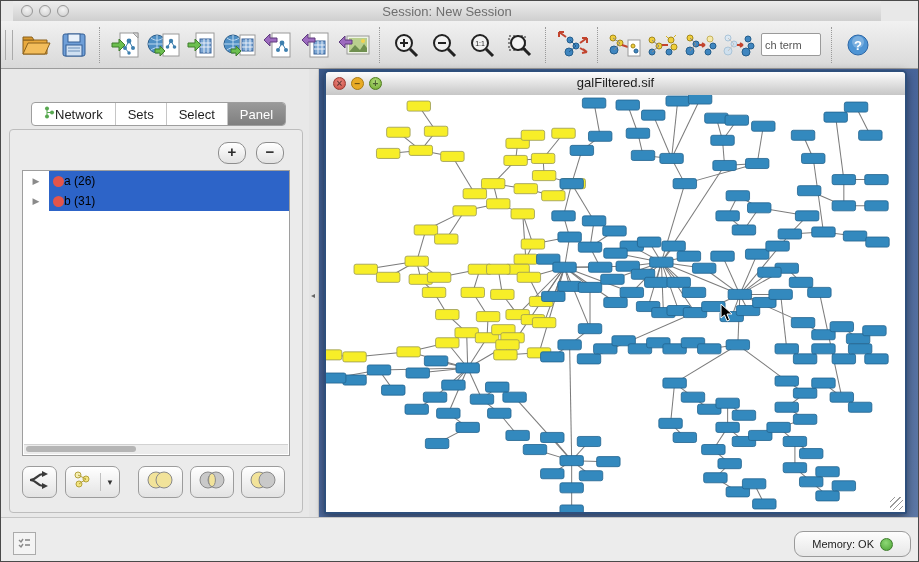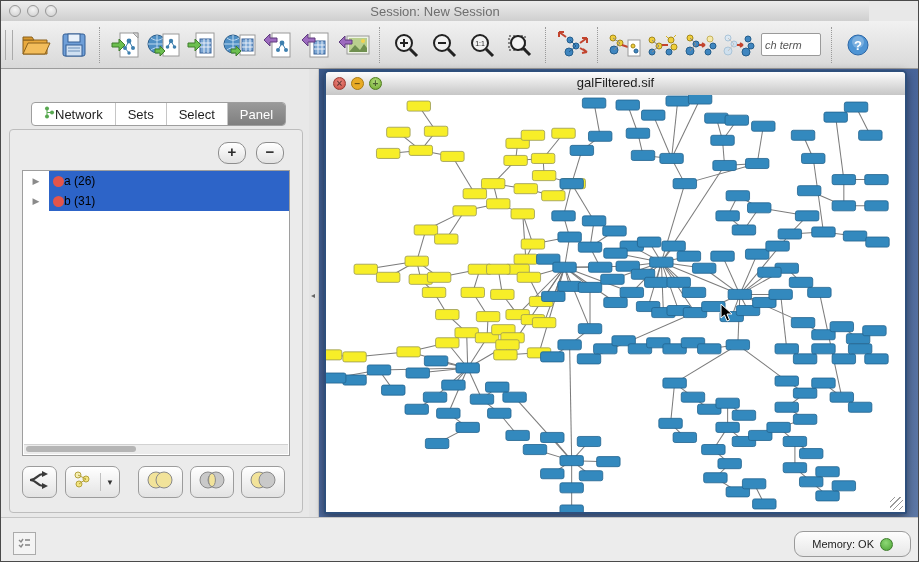--- a/index.html
+++ b/index.html
@@ -1,35 +1,35 @@
 <!DOCTYPE html>
 <html><head>
 <meta charset="utf-8">
 <style>
   html,body{margin:0;padding:0;}
   body{width:919px;height:562px;overflow:hidden;font-family:"Liberation Sans",sans-serif;
        background:#e8e8e8;position:relative;border:1px solid #4a4a4a;box-sizing:border-box;}
   
-  .titlebar{position:absolute;left:0;top:0;width:844px;height:20px;
+  .titlebar{position:absolute;left:12px;top:0;width:844px;height:20px;
     background:linear-gradient(#ededed,#cfcfcf);border-bottom:1px solid #9f9f9f;padding-left:24px;}
   .traffic{position:absolute;top:4px;width:12px;height:12px;border-radius:50%;
     background:radial-gradient(circle at 50% 35%,#f4f4f4,#cdcdcd);border:1px solid #979797;box-sizing:border-box;}
   .t-close{left:8px}.t-min{left:26px}.t-zoom{left:44px}
   .title-text{position:absolute;left:0;right:0;top:3px;text-align:center;font-size:13px;color:#6e6e6e;}
   
   .toolbar{position:absolute;left:0;top:20px;width:919px;height:48px;
     background:linear-gradient(#f1f1f1,#d9d9d9);border-bottom:1px solid #9c9c9c;
     display:flex;align-items:center;box-sizing:border-box;padding-left:2px;}
   .tb-handle{width:6px;height:30px;border-left:1px solid #aaa;border-right:1px solid #aaa;margin:0 4px 0 2px;}
   .tb-sep{width:1px;height:36px;border-left:1px dotted #9a9a9a;margin:0 6px;}
   .tb-btn{width:38px;height:38px;display:flex;align-items:center;justify-content:center;cursor:default;}
   .tb-btn svg{display:block}
   .search-wrap{width:58px;height:21px;background:#fff;border:1px solid #9a9a9a;border-radius:2px;
     display:flex;align-items:center;overflow:hidden;margin:0 4px;}
-  .search-wrap span{font-style:italic;color:#555;font-size:11px;padding-left:3px;white-space:nowrap;}
+  .search-wrap span{color:#555;font-size:11px;padding-left:3px;white-space:nowrap;}
   
   .control-panel{position:absolute;left:0;top:68px;width:308px;height:448px;background:#e8e8e8;}
   .cp-header{position:relative;height:28px;line-height:28px;font-size:13px;color:#2e2e2e;padding-left:9px;}
   .cp-header .float-btn{position:absolute;right:26px;top:8px;width:10px;height:10px;border:1.5px solid #333;box-sizing:border-box;}
   .cp-header .close-btn{position:absolute;right:8px;top:6px;font-size:13px;font-weight:bold;color:#222;line-height:14px;}
   .tabs{position:absolute;left:30px;top:33px;height:22px;display:flex;
     background:#fff;border:1px solid #9e9e9e;border-radius:4px;overflow:hidden;}
   .tab{padding:0 12px;font-size:13px;color:#1e1e1e;display:flex;align-items:center;border-right:1px solid #c6c6c6;}
   .tab:last-child{border-right:none;}
   .tab.selected{background:linear-gradient(#9a9a9a,#7f7f7f);color:#fff;}

